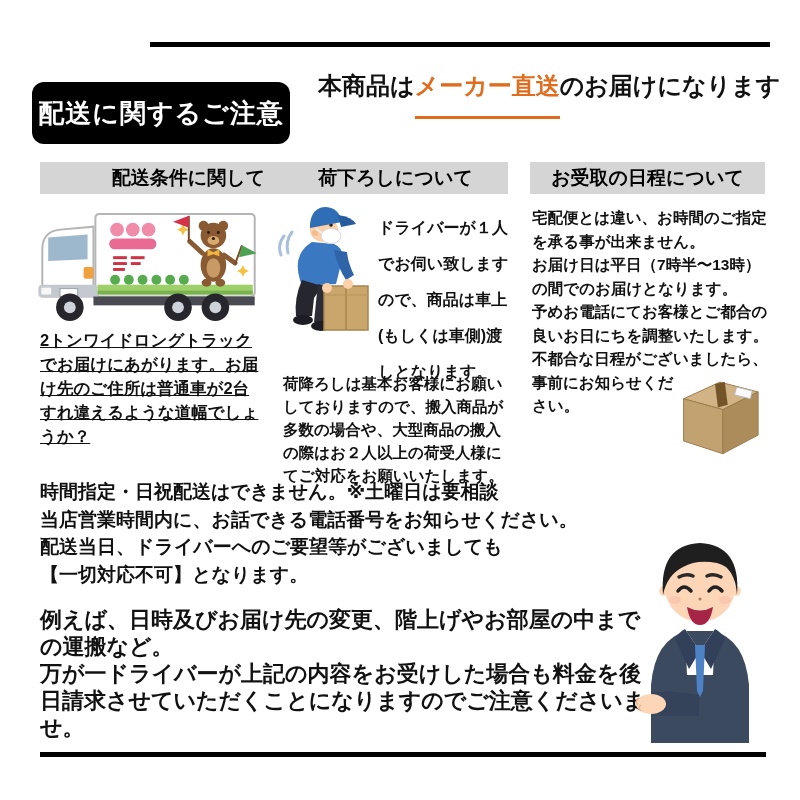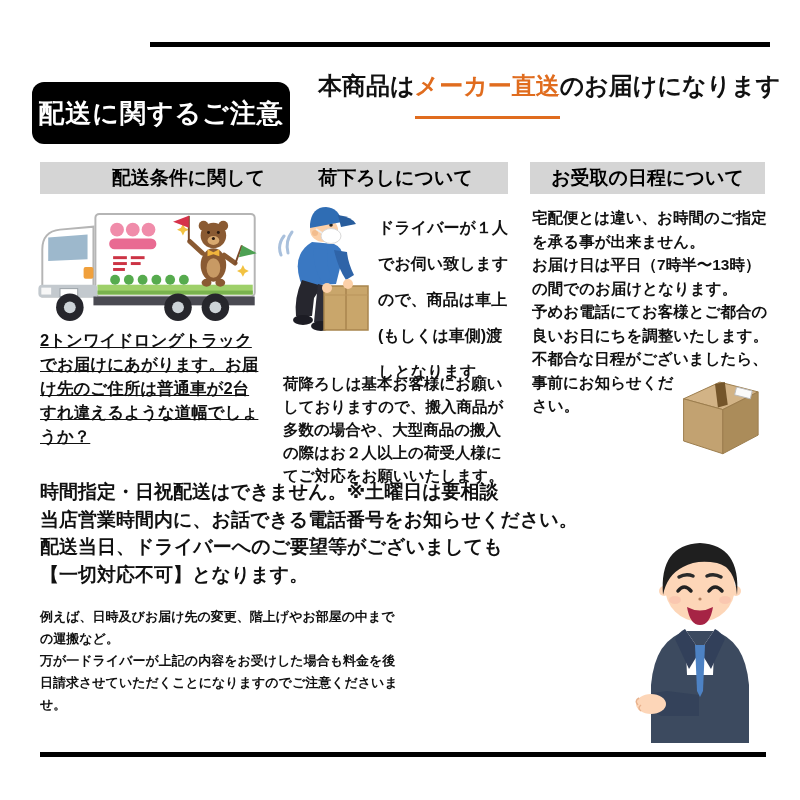--- a/index.html
+++ b/index.html
@@ -14,21 +14,21 @@
               display:flex;align-items:center;justify-content:center;font-size:19px;}
   #col1-header{left:40px;width:225px;padding-left:36px;}
   #col2-header{left:283px;width:225px;}
   #col3-header{left:530px;width:235px;}
   .body-text{position:absolute;white-space:pre-line;}
   #col1-body{left:40px;top:328px;width:245px;font-size:16.5px;line-height:24px;text-decoration:underline;}
   #col2-side{left:378px;top:210px;width:138px;font-size:16px;line-height:36px;}
   #col2-body{left:283px;top:330px;width:235px;font-size:15.5px;line-height:23px;margin-top:42px;}
   #col3-body{left:532px;top:206px;width:242px;font-size:15.5px;line-height:23.5px;}
   #footer-p1{left:40px;top:478px;width:630px;font-size:19px;line-height:27.5px;}
-  #footer-p2{left:40px;top:606px;width:640px;font-size:13px;line-height:22px;}
+  #footer-p2{left:40px;top:606px;width:640px;font-size:22px;line-height:27px;}
   .illu{position:absolute;}
   #truck-illu{left:38px;top:208px;}
   #worker-illu{left:272px;top:202px;}
   #box-illu{left:662px;top:372px;}
   #man-illu{left:623px;top:533px;}
   .bottom-line{position:absolute;left:40px;top:752px;width:726px;height:5px;background:#000;}
 </style>
 </head>
 <body>
 

